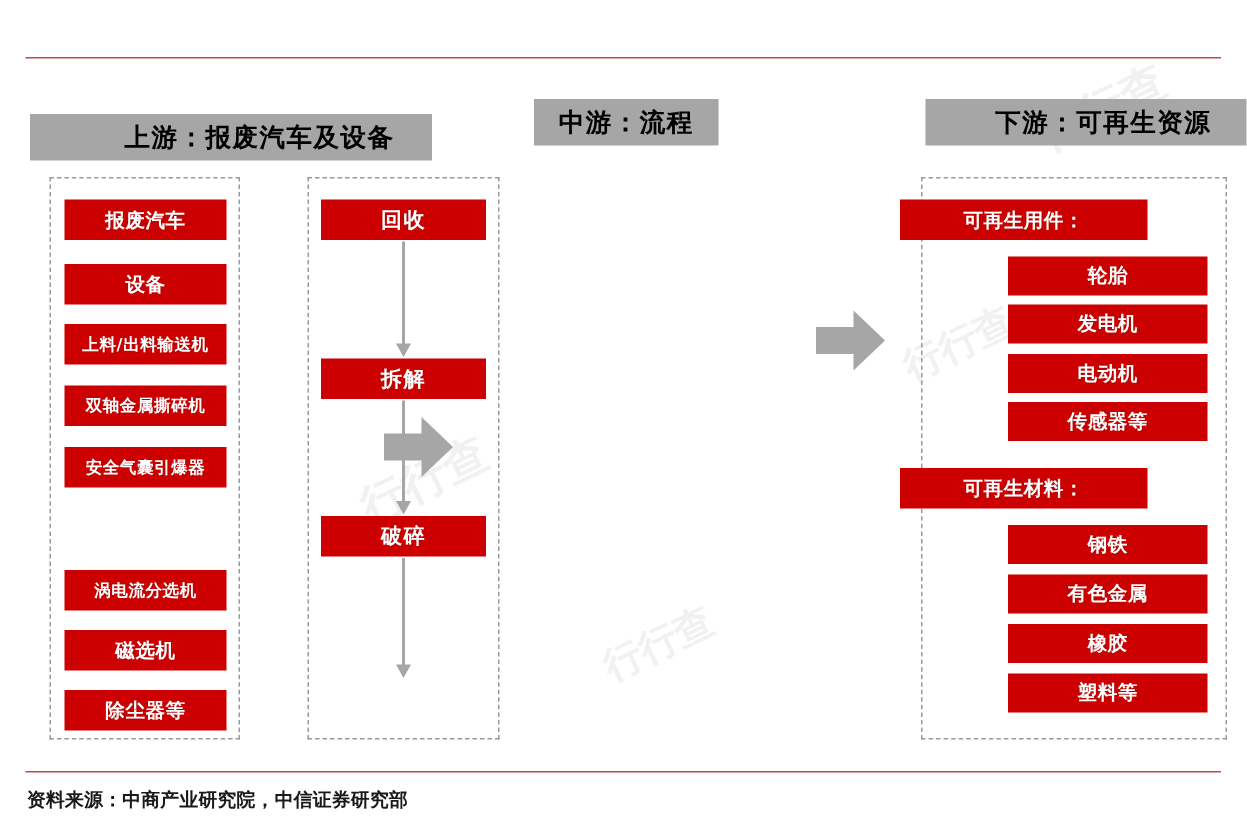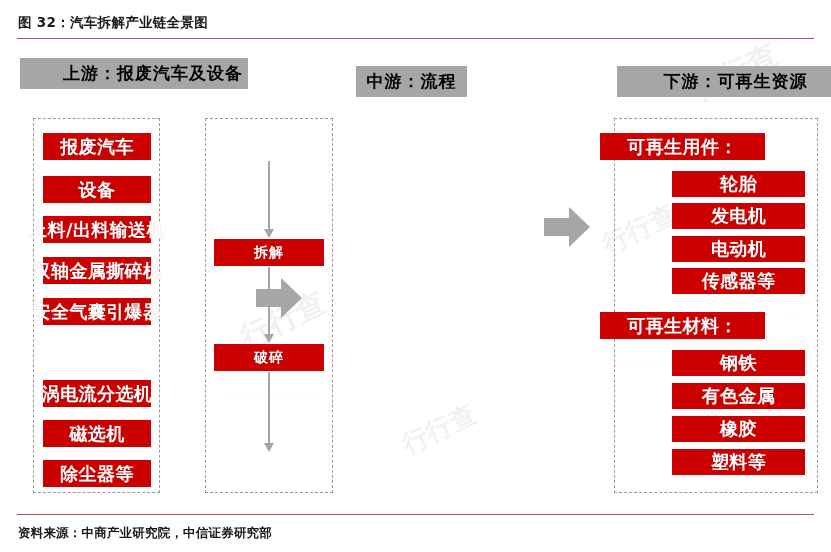--- a/index.html
+++ b/index.html
@@ -56,49 +56,49 @@
     color: #000000;
     font-size: 17px;
     font-weight: 700;
     display: flex;
     align-items: center;
     justify-content: center;
     letter-spacing: 1px;
     height: 31px;
     white-space: nowrap;
   }
-  #hdr-up    { left: 20px;  top: 58px;  width: 228px; padding-left: 38px; }
-  #hdr-mid   { left: 356px; top: 66px;  width: 111px; }
+  #hdr-up    { left: 20px;  top: 76px;  width: 268px; padding-left: 38px; }
+  #hdr-mid   { left: 356px; top: 66px;  width: 123px; }
   #hdr-down  { left: 617px; top: 66px;  width: 237px; }
 
   
   .col-box {
     position: absolute;
     border: 1.5px dashed #9a9a9a;
     background: transparent;
   }
   #col-up   { left: 33px;  top: 118px; width: 127px; height: 375px; }
   #col-mid  { left: 205px; top: 118px; width: 128px; height: 375px; }
   #col-down { left: 614px; top: 118px; width: 204px; height: 375px; }
 
   
   .node {
     position: absolute;
     background: #CC0000;
     color: #ffffff;
-    font-size: 18px;
+    font-size: 13px;
     font-weight: 700;
     display: flex;
     align-items: center;
     justify-content: center;
     white-space: nowrap;
     letter-spacing: 0.4px;
     text-shadow: 0 0 1px rgba(0,0,0,0.25);
   }
-  .node.small { font-size: 18px; }
+  .node.small { font-size: 11px; }
   .node.mid   { font-size: 14px; letter-spacing: 1px; }
 
   
   .up-node  { left: 43px; width: 108px; height: 27px; }
   
   .mid-node { left: 214px; width: 110px; height: 27px; }
   
   .down-head { left: 600px; width: 165px; height: 27px; }
   .down-item { left: 672px; width: 133px; height: 26px; text-align: center; }
 
@@ -156,21 +156,20 @@
   #wm1 { left: 690px; top: 52px; }
   #wm2 { left: 238px; top: 300px; }
   #wm3 { left: 400px; top: 412px; font-size: 26px; }
   #wm4 { left: 600px; top: 212px; font-size: 26px; }
 </style>
 </head>
 <body>
 
 <div id="page">
 
-  <div class="fig-title">图 32：汽车拆解产业链全景图</div>
   <div class="title-rule"></div>
 
   <div class="wm" id="wm1">行行查</div>
   <div class="wm" id="wm2">行行查</div>
   <div class="wm" id="wm3">行行查</div>
   <div class="wm" id="wm4">行行查</div>
 
   <div class="stage-header" id="hdr-up">上游：报废汽车及设备</div>
   <div class="stage-header" id="hdr-mid">中游：流程</div>
   <div class="stage-header" id="hdr-down">下游：可再生资源</div>
@@ -179,20 +178,21 @@
   <div class="node up-node" style="top:133px">报废汽车</div>
   <div class="node up-node" style="top:176px">设备</div>
   <div class="node up-node small" style="top:216px">上料/出料输送机</div>
   <div class="node up-node small" style="top:257px">双轴金属撕碎机</div>
   <div class="node up-node small" style="top:298px">安全气囊引爆器</div>
   <div class="node up-node small" style="top:380px">涡电流分选机</div>
   <div class="node up-node" style="top:420px">磁选机</div>
   <div class="node up-node" style="top:460px">除尘器等</div>
 
   <div class="col-box" id="col-mid"></div>
+  <div class="node mid-node mid" style="top:133px">回收</div>
   <div class="node mid-node mid" style="top:239px">拆解</div>
   <div class="node mid-node mid" style="top:344px">破碎</div>
 
   <div class="v-arrow" style="top:161px; height:69px"></div>
   <div class="v-arrow" style="top:267px; height:68px"></div>
   <div class="v-arrow" style="top:372px; height:72px"></div>
 
   <div class="col-box" id="col-down"></div>
 
   <div class="node down-head" style="top:133px">可再生用件：</div>

